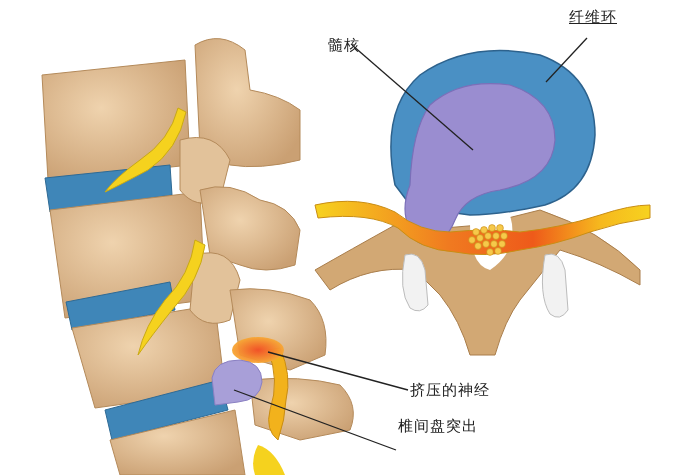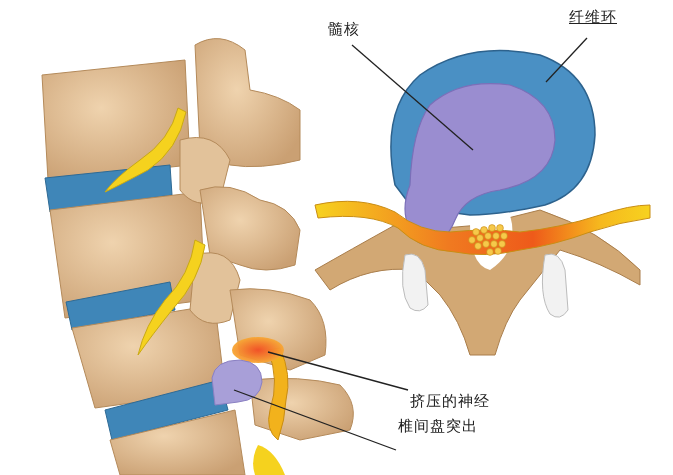--- a/index.html
+++ b/index.html
@@ -97,16 +97,16 @@
   </g>
 
   <g stroke="#222" stroke-width="1.3" fill="none">
     <line x1="352" y1="45" x2="473" y2="150"></line>
     <line x1="587" y1="38" x2="546" y2="82"></line>
     <line x1="268" y1="352" x2="408" y2="390"></line>
     <line x1="234" y1="390" x2="396" y2="450"></line>
   </g>
 </svg>
 
-<div class="label" style="left:328px;top:20px;">髓核</div>
+<div class="label" style="left:328px;top:36px;">髓核</div>
 <div class="label" style="left:569px;top:8px;text-decoration:underline;">纤维环</div>
-<div class="label" style="left:410px;top:392px;">挤压的神经</div>
+<div class="label" style="left:410px;top:381px;">挤压的神经</div>
 <div class="label" style="left:398px;top:417px;">椎间盘突出</div>
 
 </body></html>

